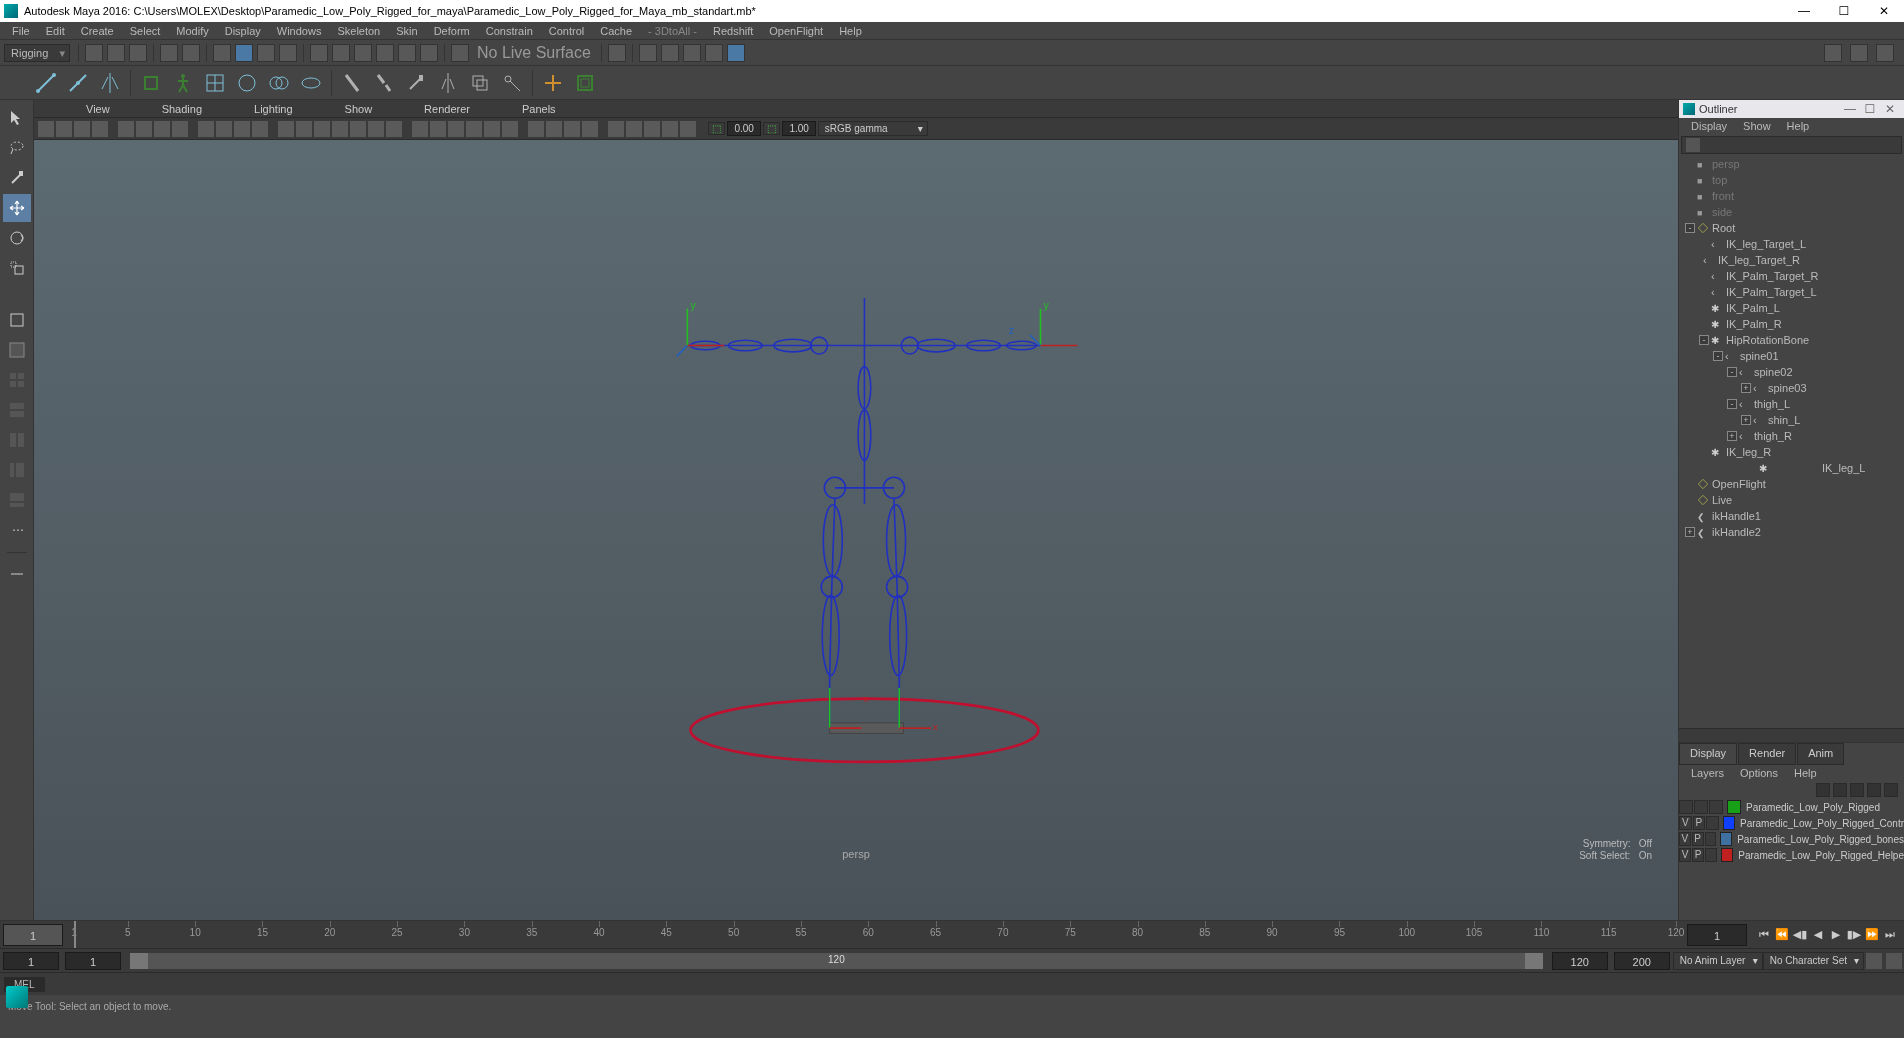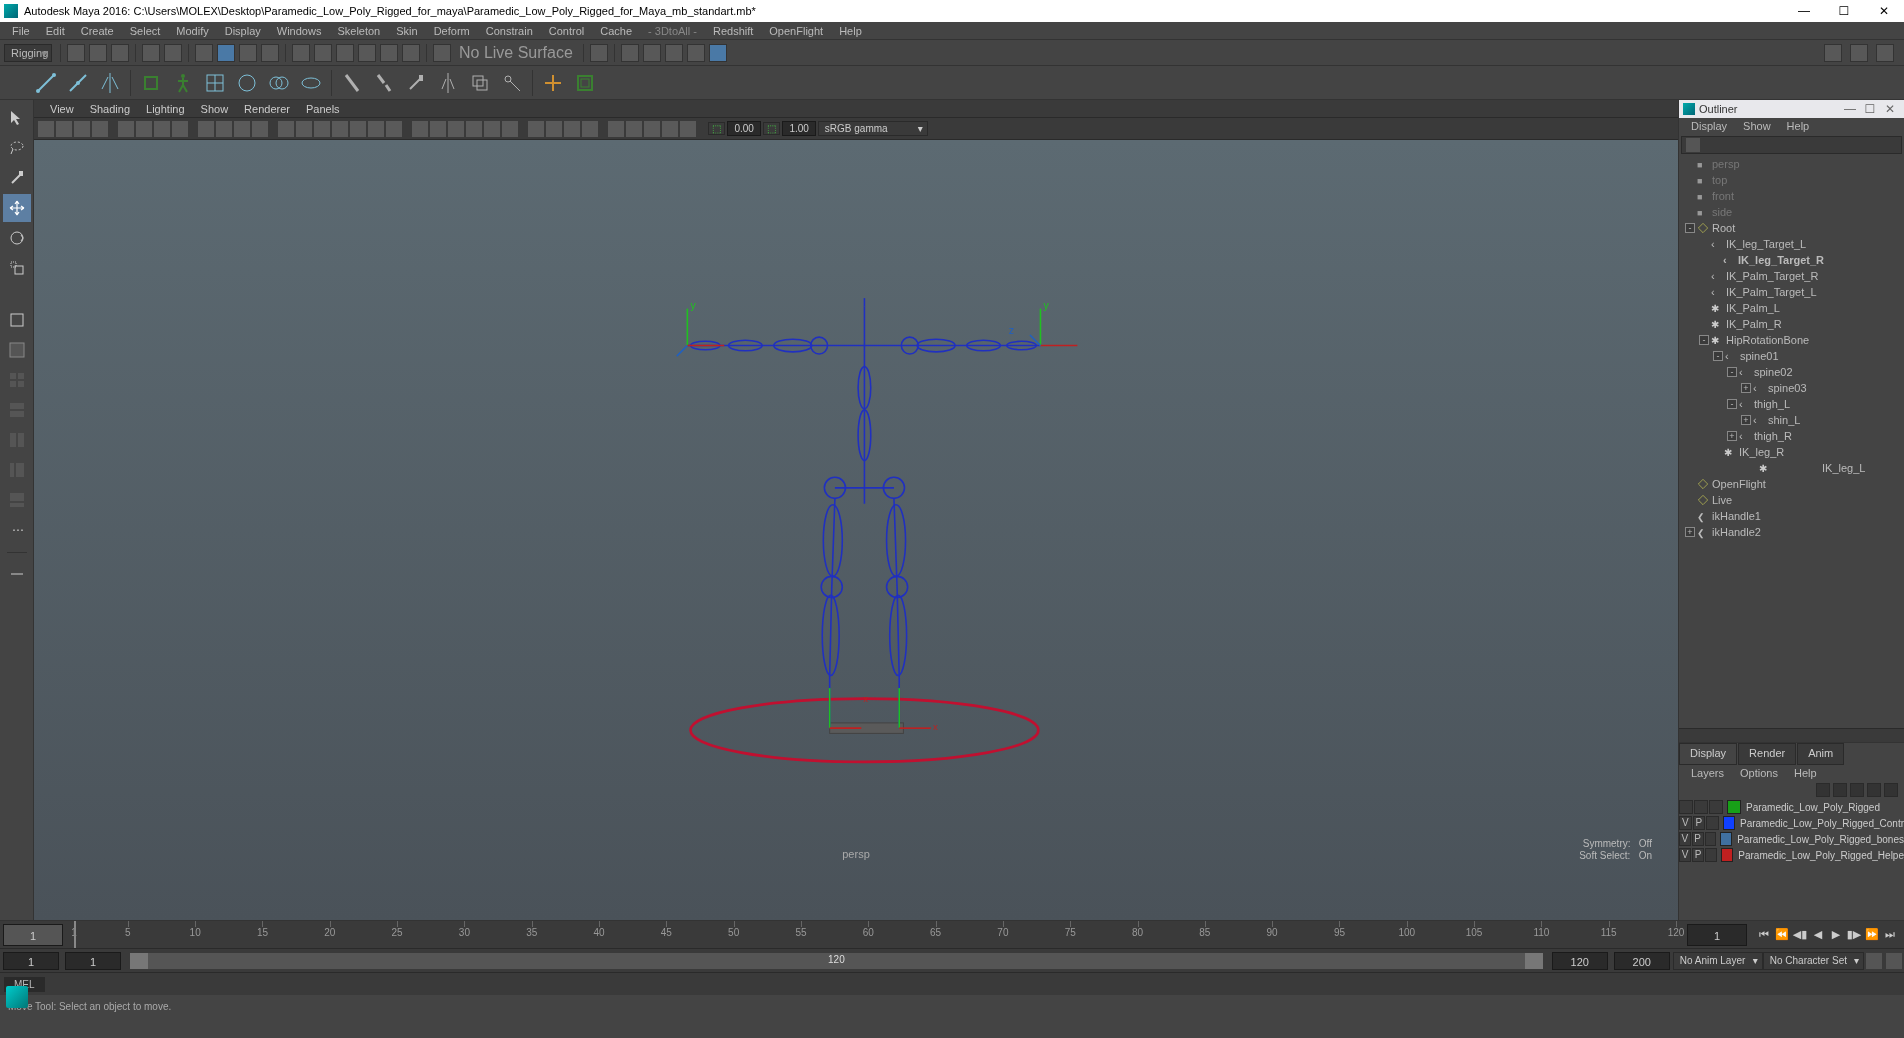--- a/index.html
+++ b/index.html
@@ -35,21 +35,21 @@
 
 .main { display:flex; height: 820px; }
 .left-tools { width:34px;background:#444444;border-right:1px solid #333;display:flex;flex-direction:column;align-items:center;padding-top:4px;gap:2px;}
 .left-tools .tool{width:28px;height:28px;display:flex;align-items:center;justify-content:center;}
 .left-tools .tool.active{background:#5d7fa3;}
 .left-tools .tool svg{width:18px;height:18px;}
 .left-tools .spacer{height:20px;}
 
 .viewport-area{flex:1;display:flex;flex-direction:column;background:#444;}
 .vp-menubar{height:18px;background:#3a3a3a;display:flex;align-items:center;padding:0 8px;border-bottom:1px solid #2a2a2a;}
-.vp-menubar .m{padding:0 8px;font-size:11px;color:#ccc;}
+.vp-menubar .m{padding:0 8px;font-size:11px;color:#ccc;margin-left:36px;}
 .vp-iconbar{height:22px;background:#3a3a3a;display:flex;align-items:center;padding:0 4px;gap:2px;border-bottom:1px solid #2a2a2a;}
 .vp-iconbar .i{width:16px;height:16px;background:#5a5a5a;}
 .vp-iconbar .num{background:#2a2a2a;color:#ccc;font-size:10px;padding:1px 6px;border:1px solid #1a1a1a;}
 .vp-iconbar .sel{background:#3a3a3a;color:#ccc;font-size:10px;padding:1px 20px 1px 6px;border:1px solid #2a2a2a;position:relative;min-width:110px;}
 .vp-iconbar .sel::after{content:"▾";position:absolute;right:4px;}
 
 .viewport{flex:1;background:linear-gradient(180deg,#5c6a72 0%,#4a5259 100%);position:relative;}
 .viewport svg{position:absolute;inset:0;width:100%;height:100%;}
 .vp-label{position:absolute;bottom:60px;left:50%;transform:translateX(-50%);font-size:11px;color:#aaa;}
 .vp-status{position:absolute;bottom:58px;right:14px;font-size:10px;color:#bbb;text-align:right;}
@@ -149,21 +149,21 @@
   <span class="m-item">Constrain</span>
   <span class="m-item">Control</span>
   <span class="m-item">Cache</span>
   <span class="m-item m-special">- 3DtoAll -</span>
   <span class="m-item">Redshift</span>
   <span class="m-item">OpenFlight</span>
   <span class="m-item">Help</span>
 </div>
 
 <div class="shelf-row">
-  <div class="dropdown" style="width:48px;">Rigging</div>
+  <div class="dropdown" style="width:66px;">Rigging</div>
   <div class="sep"></div>
   <div class="tb-icon"></div>
   <div class="tb-icon"></div>
   <div class="tb-icon"></div>
   <div class="sep"></div>
   <div class="tb-icon"></div>
   <div class="tb-icon"></div>
   <div class="sep"></div>
   <div class="tb-icon"></div>
   <div class="tb-icon active"></div>
@@ -565,21 +565,21 @@
         <div class="tree-item" style="padding-left: 6px;">
           <span class="tree-toggle">-</span>
           <span class="tree-icon locator"></span>
           <span class="tree-label">Root</span>
         </div>
         <div class="tree-item" style="padding-left: 20px;">
           <span class="tree-toggle empty"></span>
           <span class="tree-icon curve"></span>
           <span class="tree-label">IK_leg_Target_L</span>
         </div>
-        <div class="tree-item" style="padding-left: 32px; font-weight: bold;">
+        <div class="tree-item" style="padding-left: 12px;">
           <span class="tree-toggle empty"></span>
           <span class="tree-icon curve"></span>
           <span class="tree-label">IK_leg_Target_R</span>
         </div>
         <div class="tree-item" style="padding-left: 20px;">
           <span class="tree-toggle empty"></span>
           <span class="tree-icon curve"></span>
           <span class="tree-label">IK_Palm_Target_R</span>
         </div>
         <div class="tree-item" style="padding-left: 20px;">
@@ -625,21 +625,21 @@
         <div class="tree-item" style="padding-left: 62px;">
           <span class="tree-toggle">+</span>
           <span class="tree-icon curve"></span>
           <span class="tree-label">shin_L</span>
         </div>
         <div class="tree-item" style="padding-left: 48px;">
           <span class="tree-toggle">+</span>
           <span class="tree-icon curve"></span>
           <span class="tree-label">thigh_R</span>
         </div>
-        <div class="tree-item" style="padding-left: 33px;">
+        <div class="tree-item" style="padding-left: 20px;">
           <span class="tree-toggle empty"></span>
           <span class="tree-icon bone"></span>
           <span class="tree-label">IK_leg_R</span>
         </div>
         <div class="tree-item" style="padding-left: 20px; gap: 48px;">
           <span class="tree-toggle empty"></span>
           <span class="tree-icon bone"></span>
           <span class="tree-label">IK_leg_L</span>
         </div>
         <div class="tree-item" style="padding-left: 6px;">

